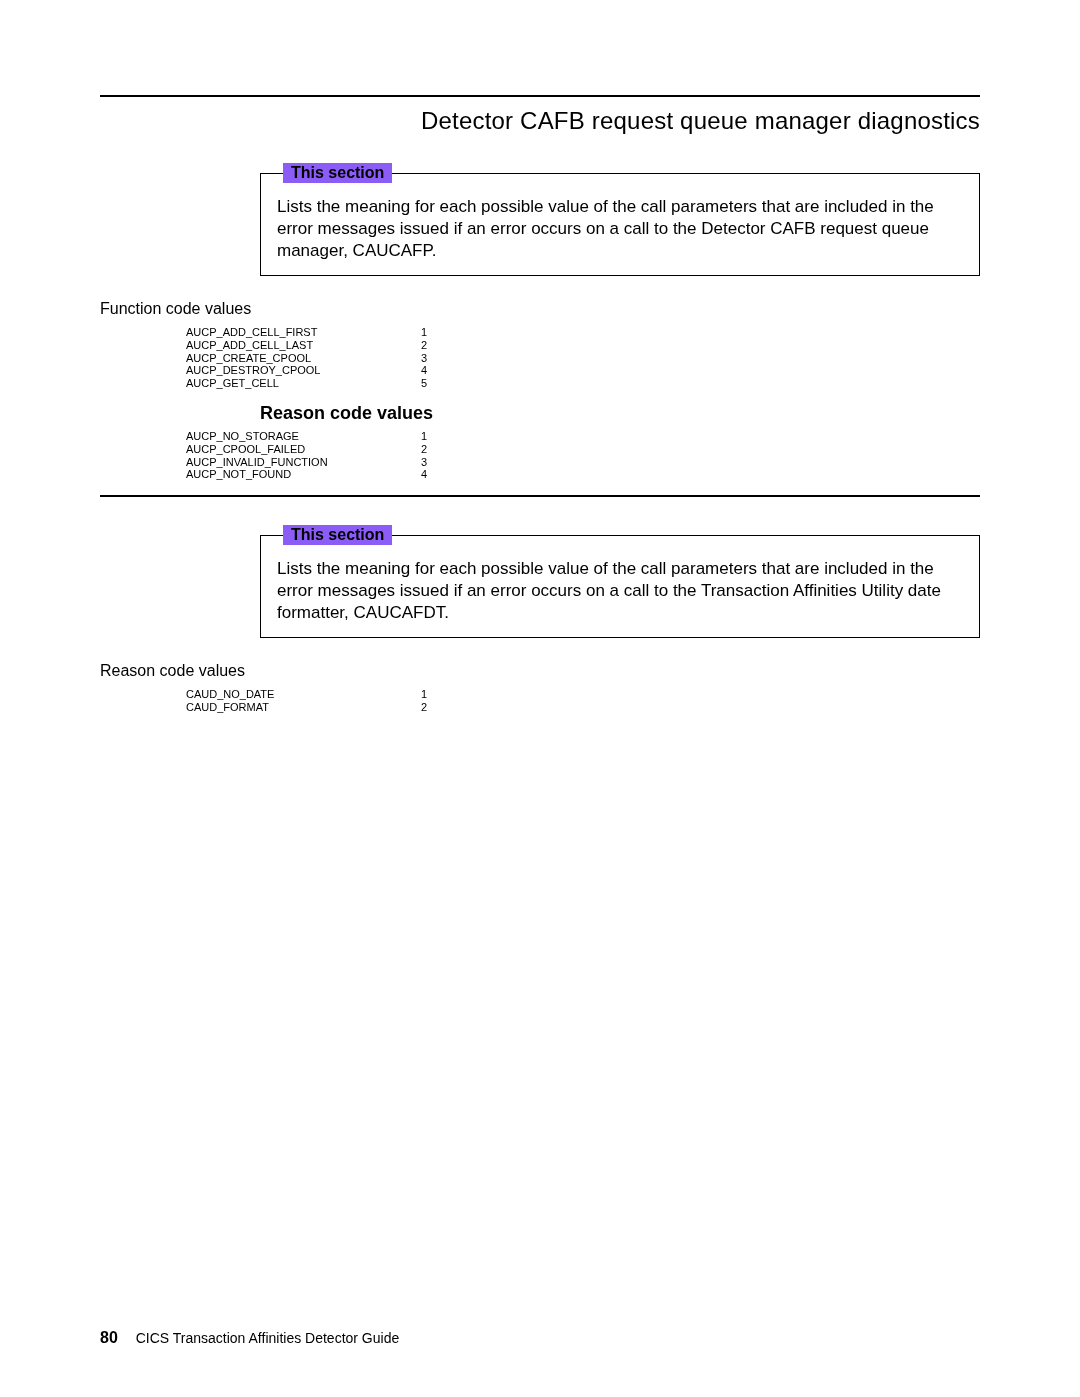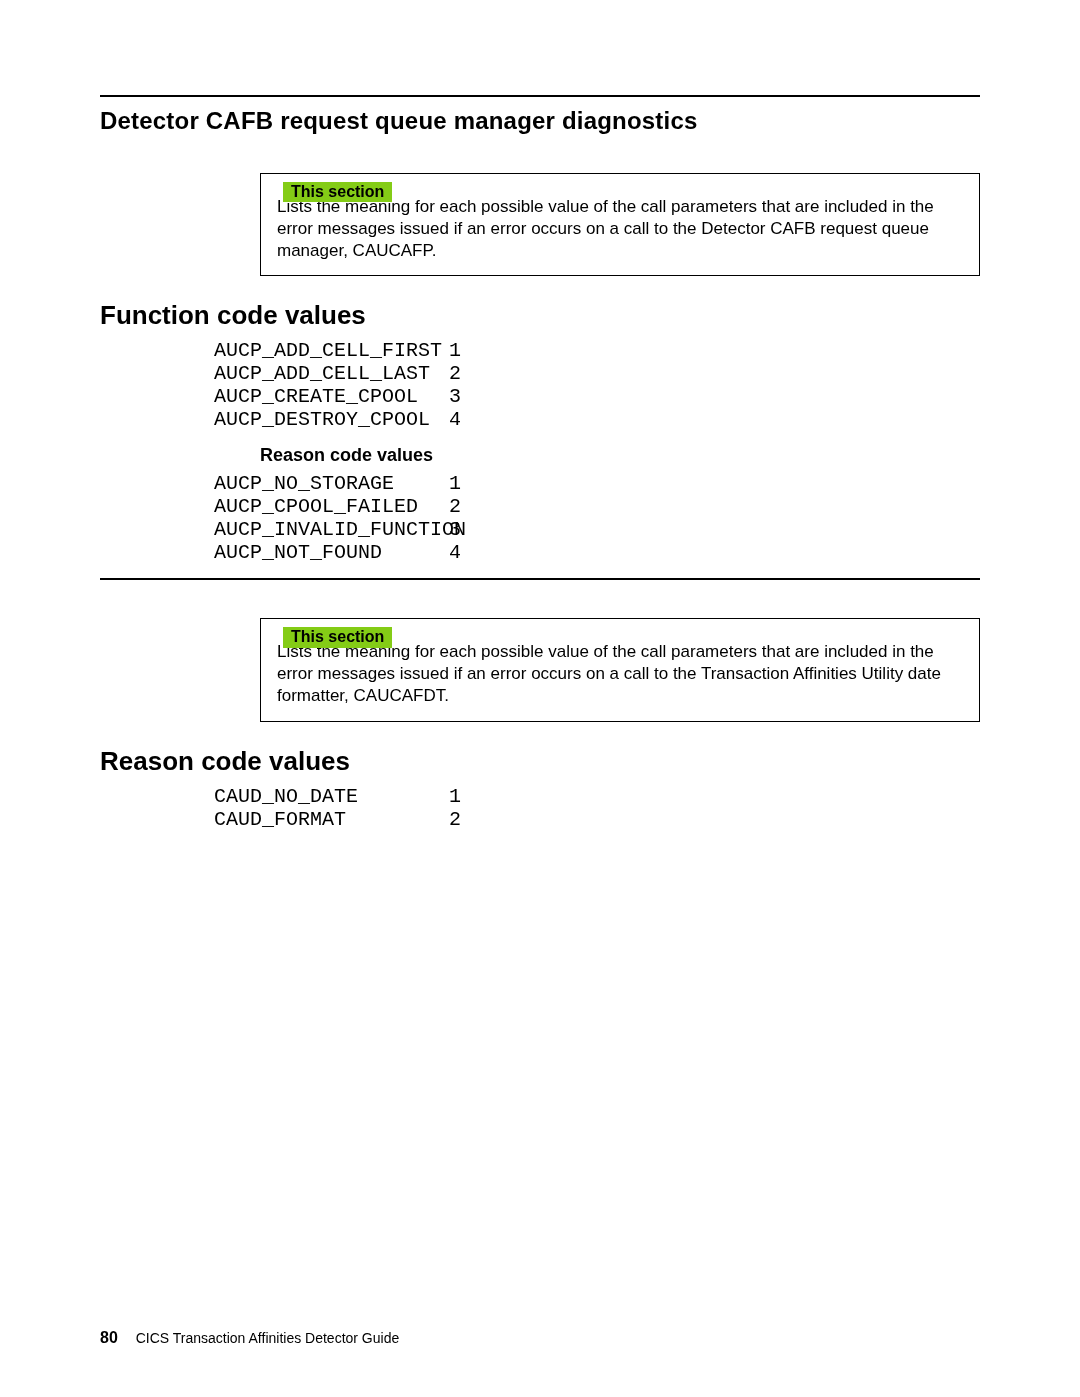--- a/index.html
+++ b/index.html
@@ -15,27 +15,28 @@
   .page {
     padding: 95px 100px 0 100px;
   }
   .hr {
     border: none;
     border-top: 2.2px solid #000;
     margin: 0 0 10px 0;
   }
   .h1 {
     font-size: 24px;
-    font-weight: bold;
+    font-weight: normal;
     margin: 0 0 38px 0;
     letter-spacing: 0.2px;
+    text-align: right;
   }
   .h2 {
-    font-size: 26px;
-    font-weight: bold;
+    font-size: 16px;
+    font-weight: normal;
     margin: 24px 0 8px 0;
   }
   .h3 {
     font-size: 18px;
     font-weight: bold;
     margin: 14px 0 6px 0;
   }
   .indent2 { margin-left: 160px; }
   .box-wrap {
     margin-left: 160px;
@@ -46,43 +47,42 @@
     border: 1.5px solid #000;
     padding: 22px 16px 14px 16px;
     font-size: 17px;
     line-height: 1.28;
     position: relative;
   }
   .box-legend {
     position: absolute;
     top: -11px;
     left: 22px;
-    background: #84cc16;
+    background: #8b5cf6;
     padding: 0 8px;
     font-weight: bold;
     font-size: 16px;
-    margin-top: 19px;
   }
   .box-legend::before,
   .box-legend::after {
     content: "";
     display: inline-block;
     width: 14px;
     height: 1.5px;
     background: #000;
     vertical-align: middle;
     margin: 0 6px;
     position: relative;
     top: -1px;
     display:none;
   }
   .codetbl {
-    margin-left: 114px;
-    font-family: Liberation Mono, monospace;
-    font-size: 20px;
+    margin-left: 86px;
+    font-family: Liberation Sans, sans-serif;
+    font-size: 11px;
     line-height: 1.15;
   }
   .codetbl .row { display: flex; }
   .codetbl .name { width: 235px; white-space: pre; }
   .codetbl .val  { width: 30px; text-align: left; }
   .footer {
     position: absolute;
     bottom: 50px;
     left: 100px;
     font-size: 14px;
@@ -114,20 +114,24 @@
         <span class="name">AUCP_ADD_CELL_LAST</span>
         <span class="val">2</span>
       </div>
       <div class="row">
         <span class="name">AUCP_CREATE_CPOOL</span>
         <span class="val">3</span>
       </div>
       <div class="row">
         <span class="name">AUCP_DESTROY_CPOOL</span>
         <span class="val">4</span>
+      </div>
+      <div class="row">
+        <span class="name">AUCP_GET_CELL</span>
+        <span class="val">5</span>
       </div>
     </div>
 
   <div class="h3 indent2">Reason code values</div>
   <div class="codetbl" id="reason-codes-1">
       <div class="row">
         <span class="name">AUCP_NO_STORAGE</span>
         <span class="val">1</span>
       </div>
       <div class="row">

